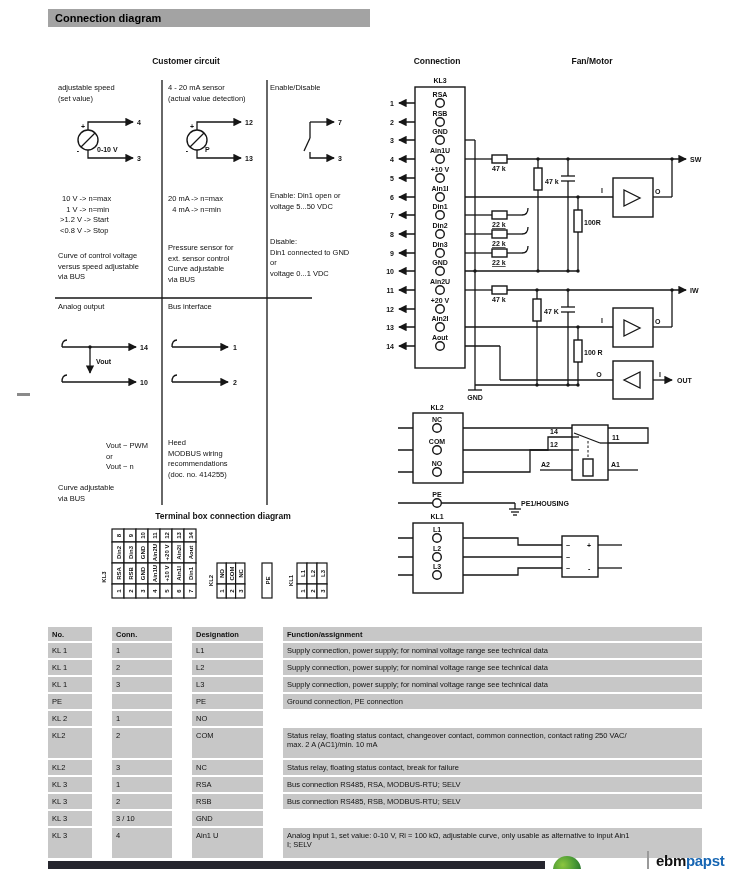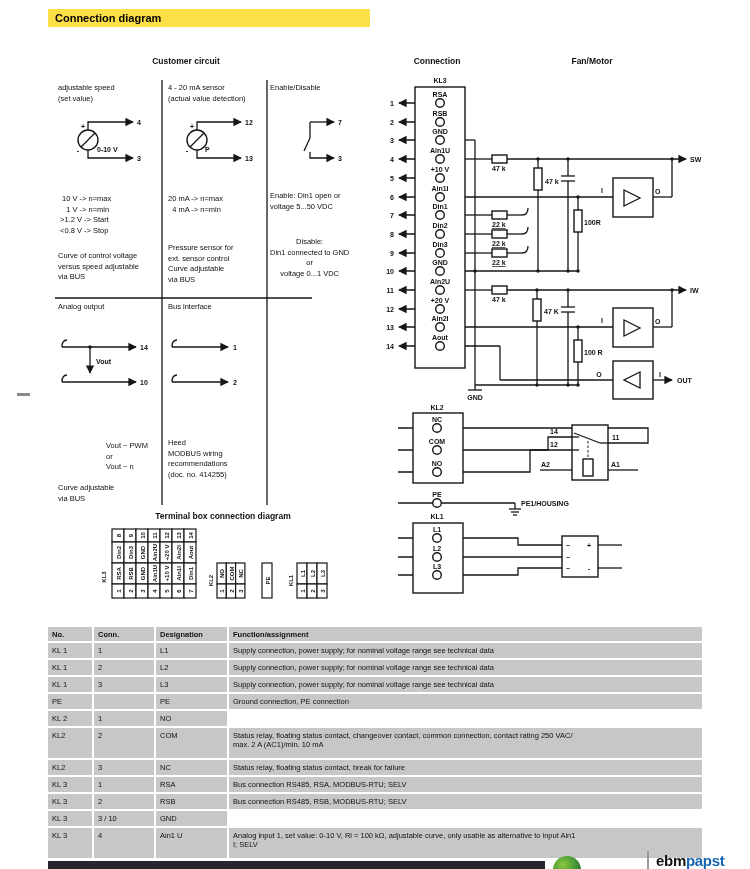--- a/index.html
+++ b/index.html
@@ -1,34 +1,34 @@
 <!DOCTYPE html>
 <html><head>
 <meta charset="utf-8">
 <style>
   * { box-sizing: border-box; margin:0; padding:0; }
   body { background:#fff; font-family:"Liberation Sans",sans-serif; }
   .page { position:relative; width:750px; height:869px; background:#fff; overflow:hidden; }
-  .hdrbar { position:absolute; left:48px; top:9px; width:322px; height:18px; background:#fde047;
+  .hdrbar { position:absolute; left:48px; top:9px; width:322px; height:18px; background:#a3a3a3;
             font:bold 11px/18px "Liberation Sans",sans-serif; color:#000; padding-left:7px; }
   .t { position:absolute; font:7.5px/10.5px "Liberation Sans",sans-serif; color:#111; white-space:pre; }
   .ttl { position:absolute; font:bold 8.5px/10px "Liberation Sans",sans-serif; color:#111; text-align:center; white-space:pre; }
   .dash { position:absolute; left:17px; top:393px; width:13px; height:3px; background:#8a8a8a; }
   svg.schem { position:absolute; left:0; top:0; }
   .wire { stroke:#161616; stroke-width:1.3; fill:none; }
   .dash-line { stroke:#161616; stroke-width:1; fill:none; stroke-dasharray:2.5 2; }
   .box { fill:#fff; stroke:#161616; stroke-width:1.4; }
   .cell { fill:#fff; stroke:#161616; stroke-width:1.2; }
   .dot { fill:#161616; }
   .s { font:bold 7px "Liberation Sans",sans-serif; fill:#111; }
   .s6 { font:bold 6px "Liberation Sans",sans-serif; fill:#111; }
   .sc { text-anchor:middle; }
   .sr { text-anchor:end; }
   .tbl { position:absolute; left:48px; top:627px; width:654px; }
-  .trow { display:grid; grid-template-columns:44px 60px 71px 1fr; gap:2px; margin-bottom:2px; }
+  .trow { display:grid; grid-template-columns:44px 60px 71px 1fr; gap:20px; margin-bottom:2px; }
   .tc { background:#c7c7c7; color:#111; font-size:7.5px; line-height:9.5px; padding:2.5px 4px 0; white-space:pre-line; overflow:hidden; }
   .hrow .tc { font-weight:bold; height:14px; }
   .h1 .tc { height:15px; }
   .h2 .tc { height:30px; }
   .darkbar { position:absolute; left:48px; top:861px; width:497px; height:8px; background:#26262e; }
   .globe { position:absolute; left:553px; top:856px; width:28px; height:28px; border-radius:50%;
            background:radial-gradient(circle at 35% 32%, #8cc63f 0%, #4a9a35 45%, #1f6b2a 80%, #14491d 100%); }
   .logodiv { position:absolute; left:647px; top:851px; width:2px; height:18px; background:#9a9a9a; }
   .brand { position:absolute; left:656px; top:853px; font:bold 15px/16px "Liberation Sans",sans-serif; letter-spacing:-0.3px; }
   .brand .ebm { color:#111; } .brand .papst { color:#1766b3; }
@@ -62,21 +62,21 @@
 versus speed adjustable
 via BUS</div>
   <div class="t" style="left:168px;top:194px;">20 mA -&gt; n=max
   4 mA -&gt; n=min</div>
   <div class="t" style="left:168px;top:243px;">Pressure sensor for
 ext. sensor control
 Curve adjustable
 via BUS</div>
   <div class="t" style="left:270px;top:191px;">Enable: Din1 open or
 voltage 5...50 VDC</div>
-  <div class="t" style="left:270px;top:237px;text-align:center;">Disable:
+  <div class="t" style="left:270px;top:237px;">Disable:
 Din1 connected to GND
 or
 voltage 0...1 VDC</div>
 
   <div class="t" style="left:58px;top:302px;">Analog output</div>
   <div class="t" style="left:168px;top:302px;text-align:right;">Bus interface</div>
   <div class="t" style="left:58px;top:441px;margin-left:48px;">Vout ~ PWM
 or
 Vout ~ n</div>
   <div class="t" style="left:58px;top:483px;">Curve adjustable

